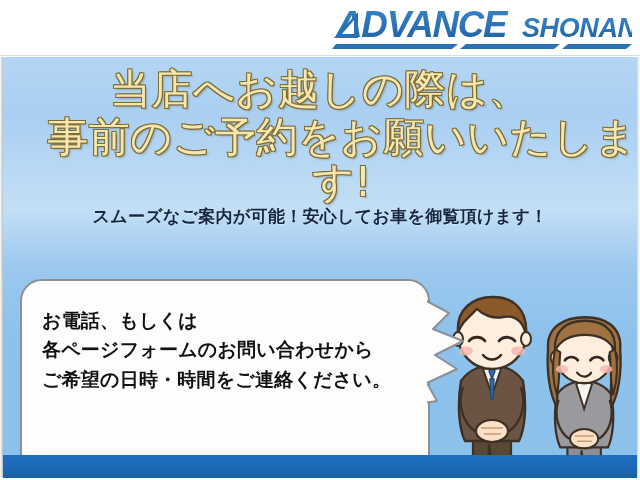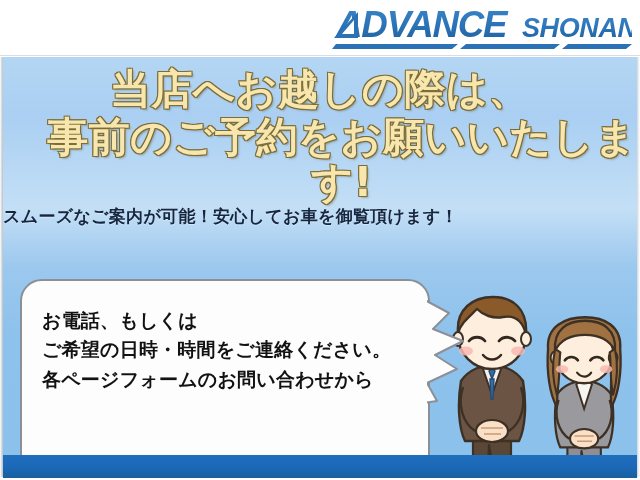--- a/index.html
+++ b/index.html
@@ -74,21 +74,21 @@
   }
 
   
   .headline {
     position: absolute;
     left: 0;
     top: 10px;
     width: 634px;
     text-align: center;
     font-family: "DejaVu Sans", "Liberation Sans", sans-serif;
-    font-weight: bold;
+    font-weight: normal;
     color: #f7e6ad;
     line-height: 1.08;
     letter-spacing: 0.5px;
     -webkit-text-stroke: 1.6px #8a7a3e;
     paint-order: stroke fill;
     text-shadow:
        1px  1px 0 #7d6c35,
       -1px  1px 0 #7d6c35,
        1px -1px 0 #7d6c35,
       -1px -1px 0 #7d6c35,
@@ -96,21 +96,21 @@
   }
   .headline .l1 { font-size: 41px; display: block; }
   .headline .l2 { font-size: 41px; display: block; margin-top: 4px; padding-left: 44px; }
 
   
   .subtitle {
     position: absolute;
     left: 0;
     top: 148px;
     width: 634px;
-    text-align: left;
+    text-align: center;
     font-family: "DejaVu Sans", "Liberation Sans", sans-serif;
     font-weight: bold;
     font-size: 17px;
     color: #16263f;
     letter-spacing: 0.3px;
     text-shadow: 0 1px 0 rgba(255,255,255,.35);
   }
 
   
   .bubble {
@@ -217,22 +217,22 @@
     <div class="subtitle">スムーズなご案内が可能！安心してお車を御覧頂けます！</div>
 
     <svg class="bubble-tail" viewBox="0 0 54 112">
       <polygon points="0,4 26,18 10,34 40,46 12,60 34,74 4,88 14,106 0,108" fill="#fdfdfd" stroke="#8b9097" stroke-width="2" stroke-linejoin="round"></polygon>
       <rect x="-6" y="2" width="10" height="108" fill="#fdfdfd"></rect>
     </svg>
 
     <div class="bubble">
       <div class="bubble-text">
         <span>お電話、もしくは</span>
+        <span>各ページフォームのお問い合わせから</span>
         <span>ご希望の日時・時間をご連絡ください。</span>
-        <span>各ページフォームのお問い合わせから</span>
       </div>
     </div>
 
     <svg class="people" viewBox="0 0 195 220">
 
       <g>
 
         <path d="M30,140 L30,196 L44,196 L46,150 L54,196 L68,196 L68,140 Z" fill="#5b4736" stroke="#3d3025" stroke-width="2.2" stroke-linejoin="round"></path>
 
         <ellipse cx="35" cy="200" rx="12" ry="6" fill="#7a5b3d" stroke="#3d3025" stroke-width="2.2"></ellipse>

